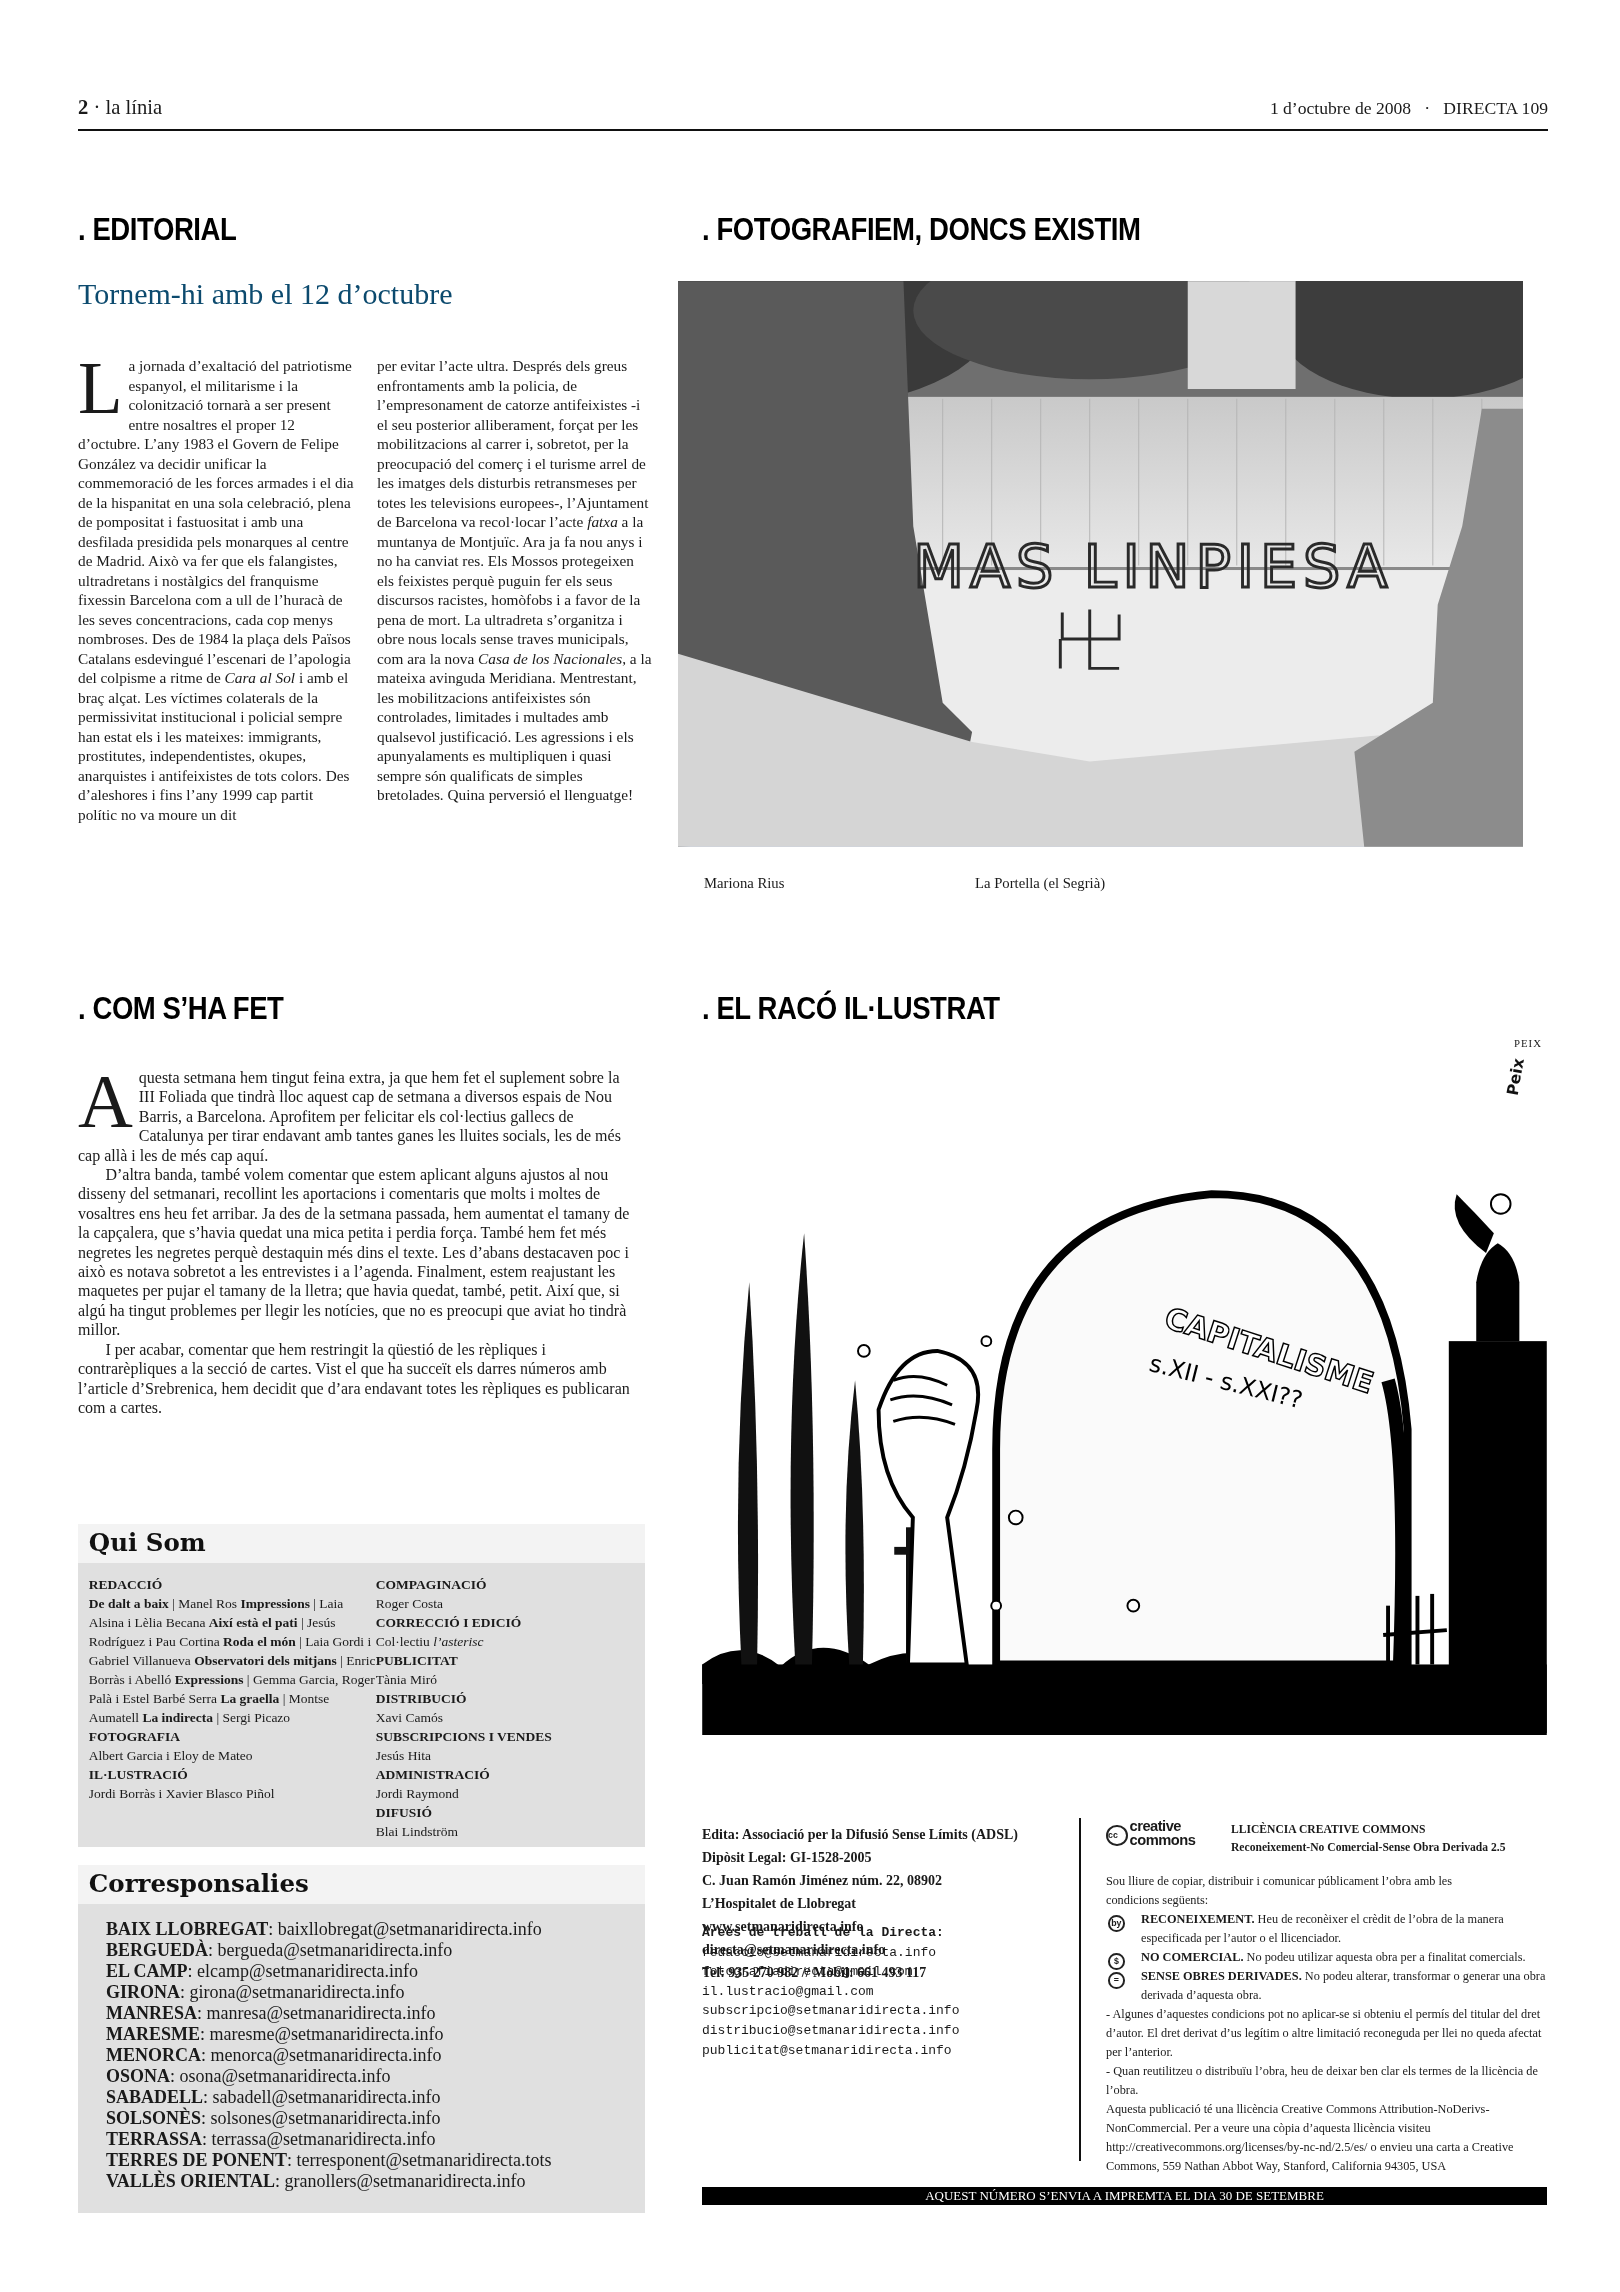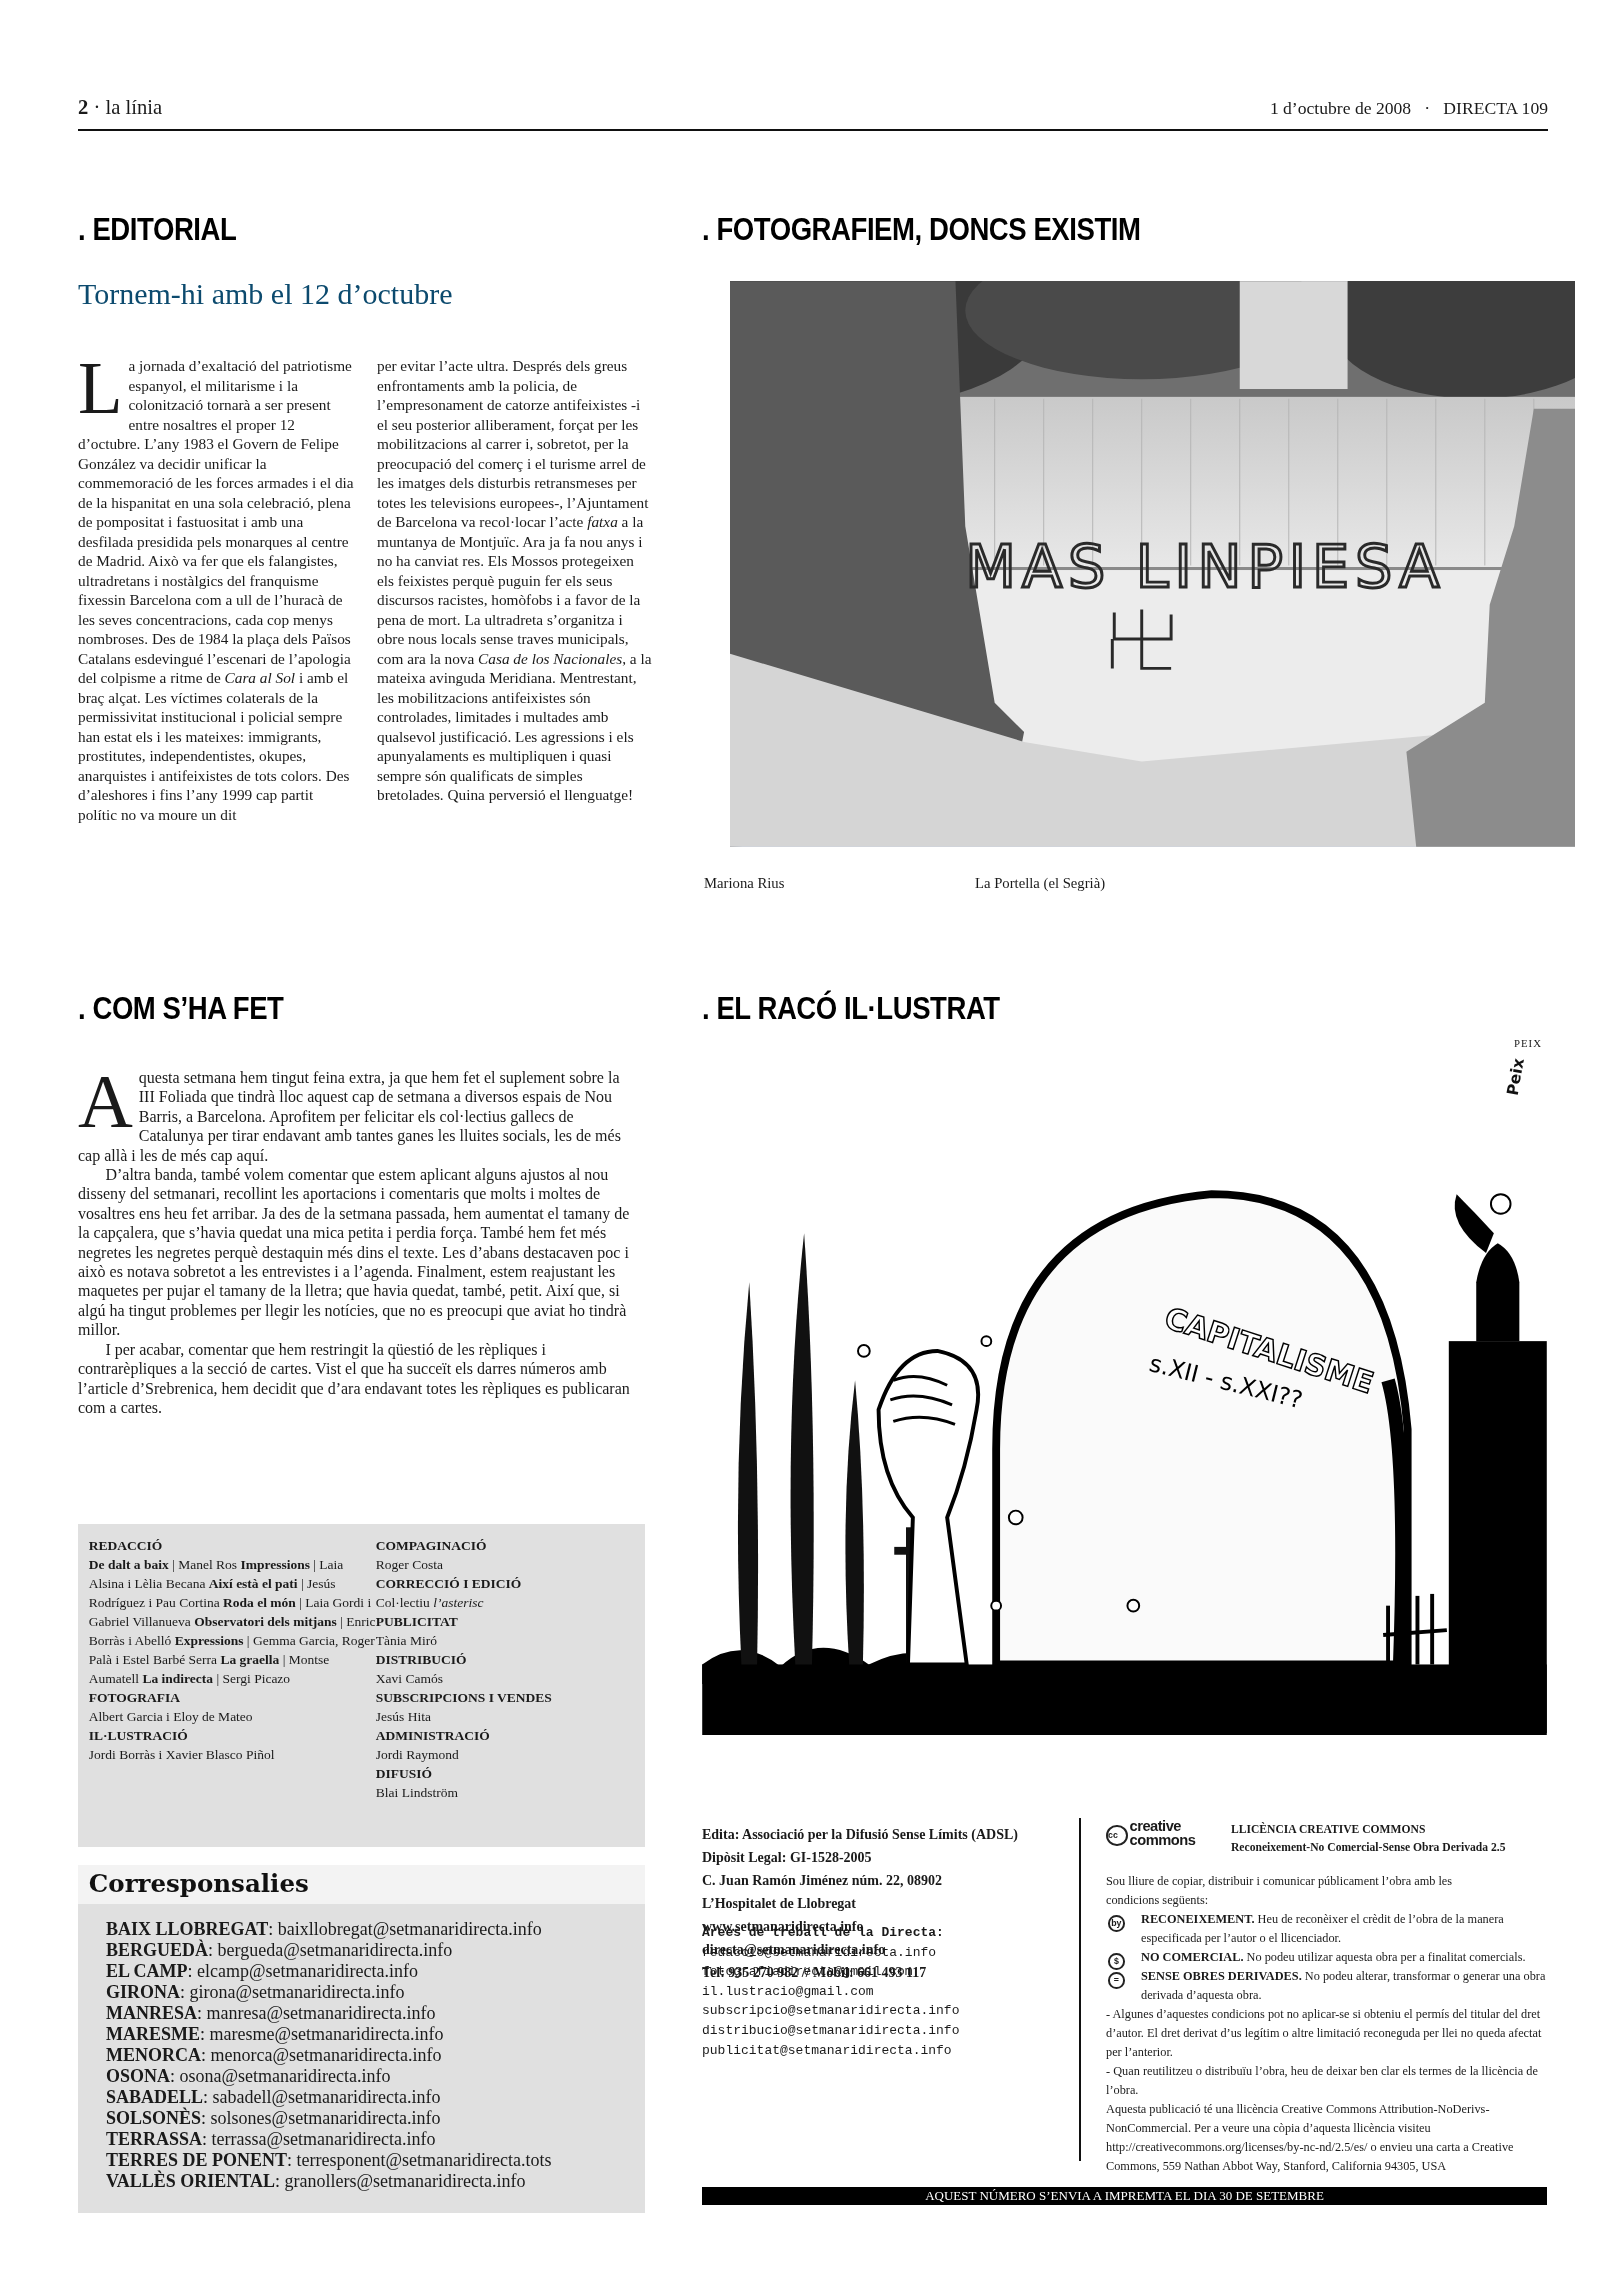--- a/index.html
+++ b/index.html
@@ -12,21 +12,21 @@
     .header .right { position: absolute; right: 0; top: 2px; font-family: "Liberation Serif", serif; font-size: 17.6px; }
 
     .sec-title { position: absolute; font-family: "Liberation Sans", sans-serif; font-weight: bold; font-size: 32px; letter-spacing: -0.5px; transform: scaleX(0.86); transform-origin: left center; color: #000; white-space: nowrap; }
 
     .ed-headline { position: absolute; left: 78px; top: 277px; font-family: "Liberation Serif", serif; font-size: 30px; color: #0c4a6e; }
 
     .col-text { position: absolute; font-family: "Liberation Serif", serif; font-size: 15.3px; line-height: 19.5px; color: #1a1a1a; text-align: left; }
     .col-text i { font-style: italic; }
     .dropcap { float: left; font-family: "Liberation Serif", serif; font-size: 73px; line-height: 57px; margin: 3.9px 5.9px 0 0; }
 
-    .photo { position: absolute; left: 730px; top: 281px; width: 845px; height: 566px; background: #3b82f6; overflow: hidden; }
+    .photo { position: absolute; left: 678px; top: 281px; width: 845px; height: 566px; background: #3b82f6; overflow: hidden; }
     .photo-caption { position: absolute; top: 875px; font-family: "Liberation Serif", serif; font-size: 14.7px; }
 
     .com-text { position: absolute; left: 78px; top: 1068px; width: 559px; font-family: "Liberation Serif", serif; font-size: 16px; line-height: 19.4px; }
     .com-text p { text-indent: 27.4px; }
     .com-text p.first { text-indent: 0; }
     .dropcap-a { float: left; font-family: "Liberation Serif", serif; font-size: 76px; line-height: 59px; margin: 3.9px 5.9px 0 0; }
 
     .peix { position: absolute; left: 1514px; top: 1037px; font-family: "Liberation Serif", serif; font-size: 10.8px; letter-spacing: 1px; }
     .cartoon { position: absolute; left: 702px; top: 1057px; width: 845px; height: 678px; background: #fff; overflow: hidden; }
 
@@ -190,20 +190,21 @@
       <line x1="700" y1="560" x2="700" y2="620"></line>
         <line x1="715" y1="555" x2="715" y2="620"></line>
       <line x1="730" y1="550" x2="730" y2="620"></line>
         <line x1="745" y1="548" x2="745" y2="620"></line>
       <line x1="695" y1="590" x2="760" y2="585"></line>
     </g>
   </svg>
 </div>
 
 <div class="box" style="top:1524px; height:323px;">
+  <div class="box-title">Qui Som</div>
   <div class="box-body qs-cols">
     <div class="qs-col1">
       <div class="lbl">REDACCIÓ</div>
       <div id="redaccio"><b>De dalt a baix</b><span> | Manel Ros </span><b>Impressions</b><span> | Laia Alsina i Lèlia Becana </span><b>Així està el pati</b><span> | Jesús Rodríguez i Pau Cortina </span><b>Roda el món</b><span> | Laia Gordi i Gabriel Villanueva </span><b>Observatori dels mitjans</b><span> | Enric Borràs i Abelló </span><b>Expressions</b><span> | Gemma Garcia, Roger Palà i Estel Barbé Serra </span><b>La graella</b><span> | Montse Aumatell </span><b>La indirecta</b><span> | Sergi Picazo</span></div>
       <div id="col1rest">
           <div class="lbl">FOTOGRAFIA</div>
           <div>Albert Garcia i Eloy de Mateo</div>
           <div class="lbl">IL·LUSTRACIÓ</div>
           <div>Jordi Borràs i Xavier Blasco Piñol</div>
         </div>

